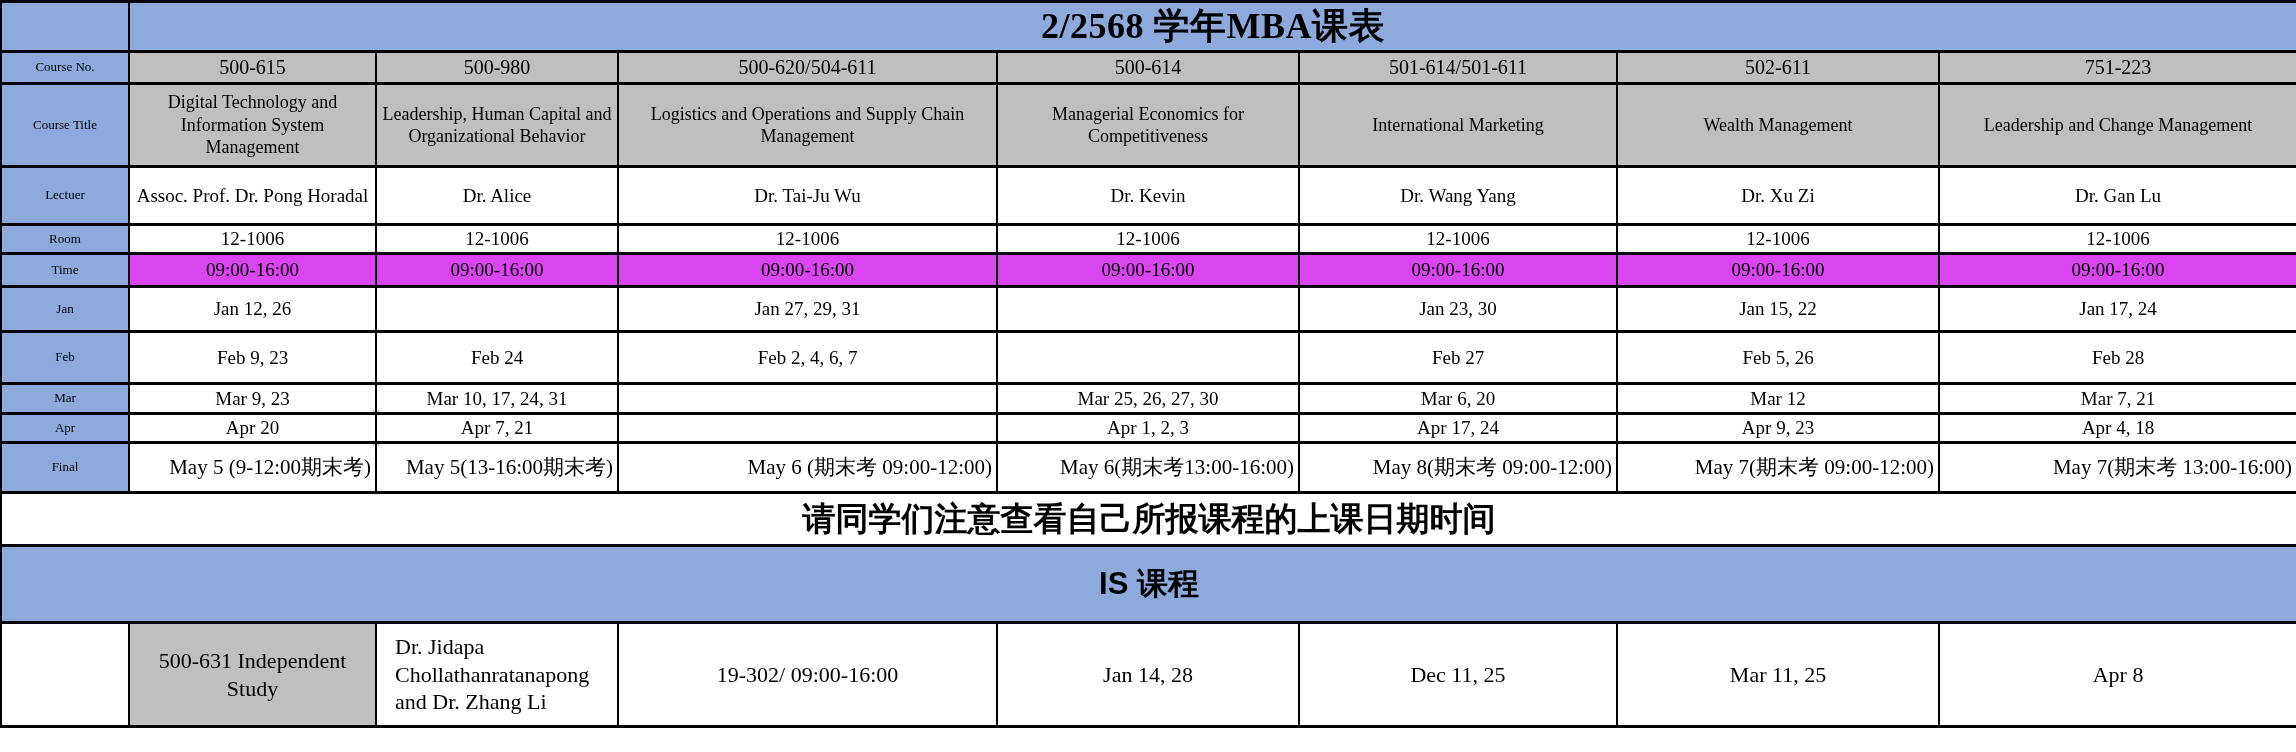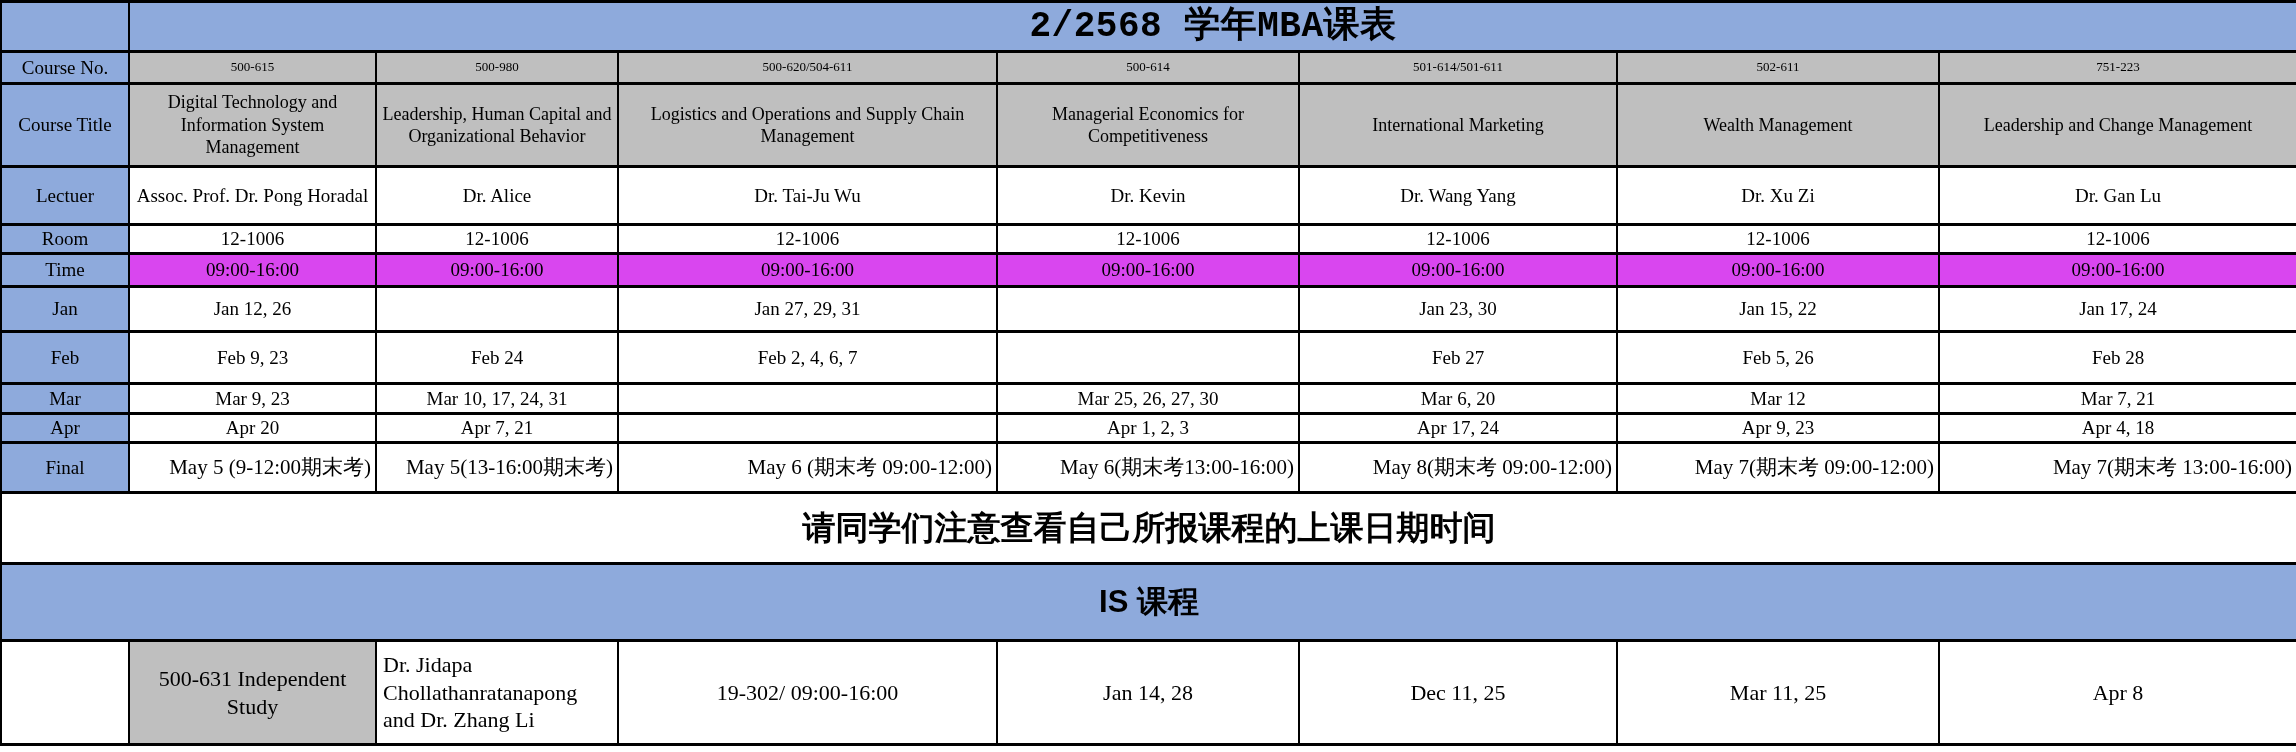--- a/index.html
+++ b/index.html
@@ -4,29 +4,29 @@
 <style>
   html,body{margin:0;padding:0;background:#ffffff;}
   body{width:2296px;height:752px;overflow:hidden;font-family:"Liberation Serif",serif;color:#000;}
   table{border-collapse:collapse;table-layout:fixed;width:2296px;}
   td{border-left:2px solid #000;border-right:2px solid #000;border-top:3px solid #000;border-bottom:3px solid #000;
      text-align:center;vertical-align:middle;padding:1px 4px;overflow:hidden;font-size:19px;line-height:1.25;}
   .blue{background:#8EAADC;}
   .gray{background:#BFBFBF;}
   .green{background:#d946ef;}
   .white{background:#FFFFFF;}
-  .rlabel{font-size:19px;}
-  .title-cell{font-family:Liberation Mono, monospace;font-weight:bold;font-size:36px;letter-spacing:0.5px;}
-  .course-no{font-size:13px;font-family:Liberation Serif, serif;}
+  .rlabel{font-size:13px;}
+  .title-cell{font-family:Liberation Serif, serif;font-weight:bold;font-size:36px;letter-spacing:0.5px;}
+  .course-no{font-size:20px;font-family:Liberation Serif, serif;}
   .course-title{font-size:18px;}
   .final-cell{font-size:21px;white-space:nowrap;text-align:right;}
   .notice-cell{font-family:"Liberation Sans",sans-serif;font-weight:bold;font-size:33px;}
   .is-header-cell{font-family:"Liberation Sans",sans-serif;font-weight:bold;font-size:31px;margin-left:21px;}
   .is-row td{font-size:22px;}
-  .jidapa{text-align:left;padding-left:6px;}
+  .jidapa{text-align:left;padding-left:18px;}
 </style>
 </head>
 <body>
 
 <table>
   <colgroup>
     <col style="width:128px">
       <col style="width:247px">
       <col style="width:242px">
       <col style="width:379px">
@@ -145,21 +145,21 @@
     <td class="blue rlabel">Final</td>
     <td class="white final-cell">May 5 (9-12:00期末考)</td>
     <td class="white final-cell">May 5(13-16:00期末考)</td>
     <td class="white final-cell">May 6 (期末考 09:00-12:00)</td>
     <td class="white final-cell">May 6(期末考13:00-16:00)</td>
     <td class="white final-cell">May 8(期末考 09:00-12:00)</td>
     <td class="white final-cell">May 7(期末考 09:00-12:00)</td>
     <td class="white final-cell">May 7(期末考 13:00-16:00)</td>
   </tr>
 
-  <tr style="height:71px">
+  <tr style="height:53px">
     <td class="white notice-cell" colspan="8">请同学们注意查看自己所报课程的上课日期时间</td>
   </tr>
 
   <tr style="height:77px">
     <td class="blue is-header-cell" colspan="8">IS 课程</td>
   </tr>
 
   <tr class="is-row" style="height:104px">
     <td class="white"></td>
     <td class="gray">500-631 Independent Study</td>

